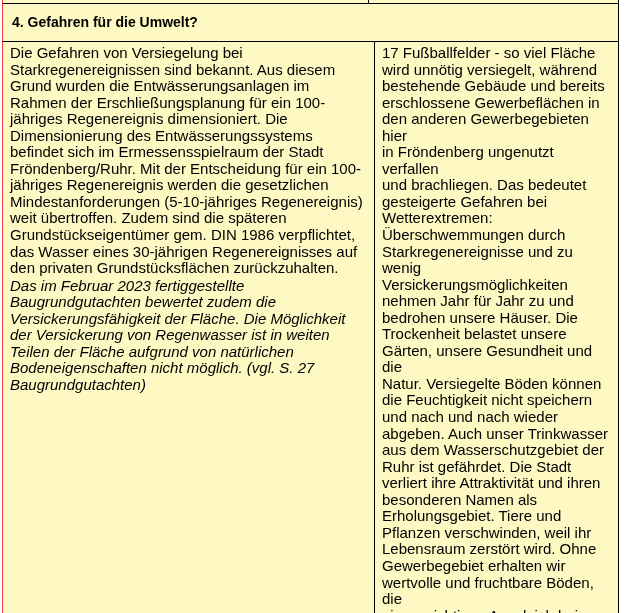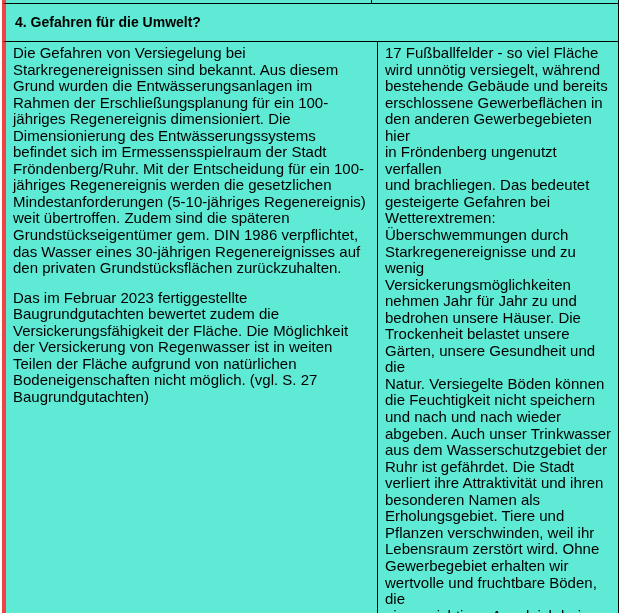--- a/index.html
+++ b/index.html
@@ -17,24 +17,24 @@
   }
   .sheet {
     position: absolute;
     left: 2px;
     top: 0;
     width: 617px;
     box-sizing: border-box;
   }
   .row {
     box-sizing: border-box;
-    border-left: 4px solid #ef4444;
+    border-left: 1px solid #ef4444;
     border-right: 1px solid #000;
     border-bottom: 1px solid #000;
-    background: #5eead4;
+    background: #fef9c3;
   }
   .row-remnant {
     height: 4px;
     position: relative;
   }
   .remnant-divider {
     position: absolute;
     left: 365px;
     top: 0;
     width: 1px;
@@ -64,21 +64,22 @@
     border-right: 1px solid #000;
   }
   .cell-right {
     flex: 1 1 auto;
   }
   .para {
     margin: 0;
     white-space: pre-line;
   }
   .para + .para {
-    margin-top: 13px;
+    margin-top: 1px;
+    font-style: italic;
   }
 </style>
 </head>
 <body>
 
 <div class="sheet">
 
   <div class="row row-remnant">
     <div class="remnant-divider"></div>
   </div>

